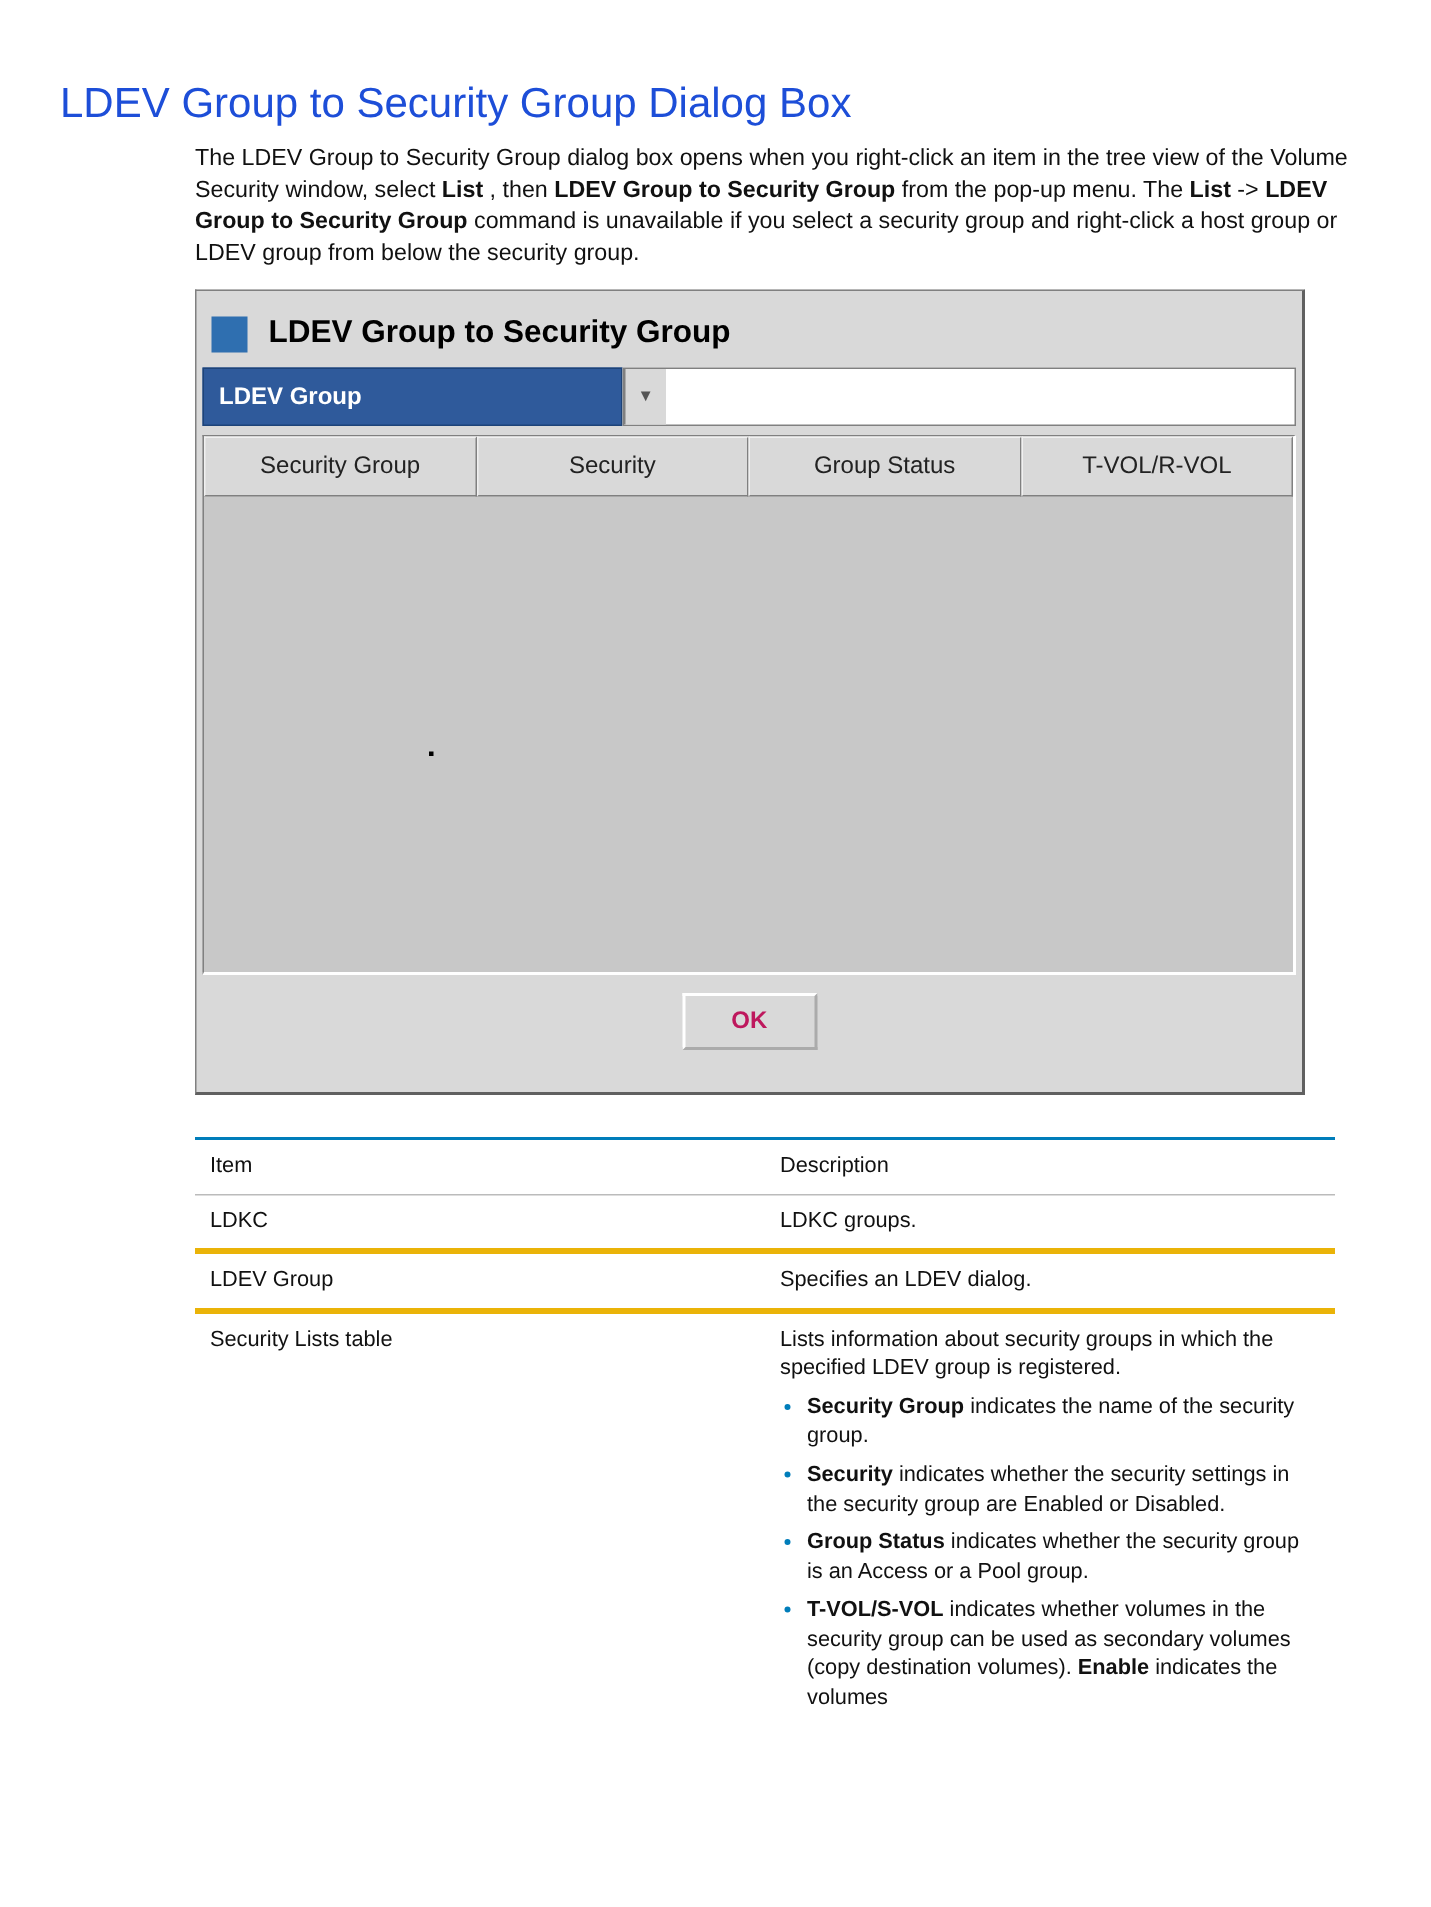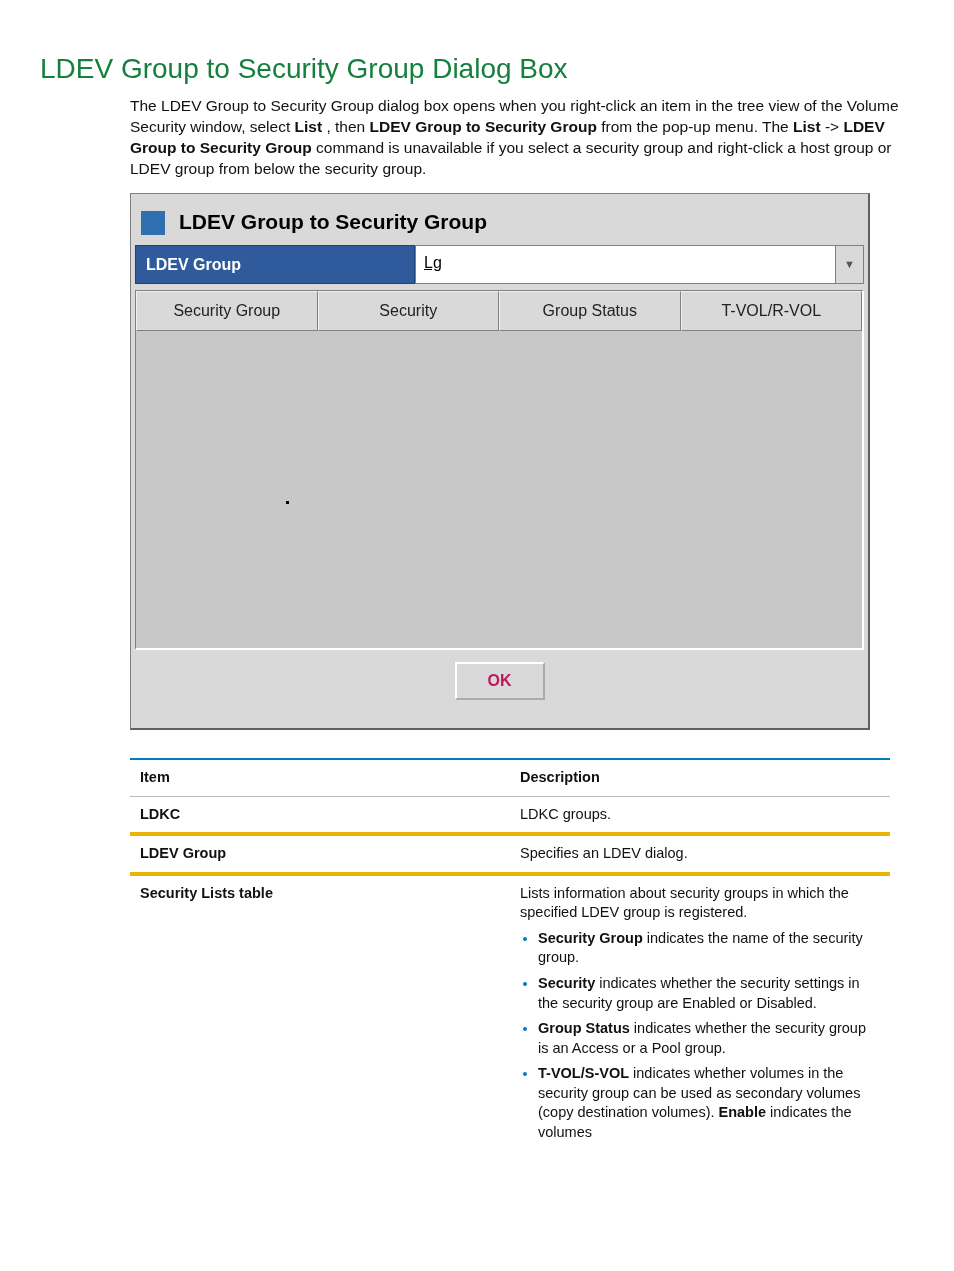--- a/index.html
+++ b/index.html
@@ -9,21 +9,21 @@
     font-family: Arial, Helvetica, sans-serif;
     font-size: 15.5px;
     color: #111;
     width: 954px;
     background: #fff;
     line-height: 1.35;
   }
   h1.page-title {
     font-family: "Segoe UI Light","Helvetica Neue",Arial,sans-serif;
     font-weight: 300;
-    color: #15803d;
+    color: #1d4ed8;
     font-size: 28px;
     margin: 0 0 8px 0;
   }
   .body-text { margin-left: 90px; margin-bottom: 10px; }
   .body-text p { margin: 0 0 10px 0; }
   .link { color: #007dba; }
   .bold { font-weight: bold; }
 
   
   .dialog-wrap { margin: 14px 0 28px 90px; }
@@ -76,21 +76,21 @@
     font-size:16px; background:#d9d9d9; border:2px outset #fff; color:#be185d; text-align:center;
   }
 
   
   .desc-table { margin-left:90px; width:760px; border-collapse:collapse; border-top:2px solid #007dba; }
   .desc-table th, .desc-table td {
     text-align:left; vertical-align:top;
     padding:8px 10px; font-size:14.5px;
     border-bottom:4px solid #eab308;
   }
-  .desc-table th { font-weight:bold; width:230px; }
+  .desc-table th { font-weight:normal; width:230px; }
   .desc-table thead th { border-bottom:1px solid #bbb; }
   .desc-table td.open, .desc-table th.open { border-bottom:none; }
   ul.bullets { margin:6px 0 0 0; padding-left:18px; }
   ul.bullets li { margin:6px 0; }
   ul.bullets li::marker { color:#007dba; }
 </style>
 </head>
 <body>
 
 <h1 class="page-title">LDEV Group to Security Group Dialog Box</h1>
@@ -103,21 +103,20 @@
 
 <div class="dialog-wrap">
   <div class="dialog">
     <div class="dialog-title-row">
       <div class="title-square"></div>
       <div class="dialog-title">LDEV Group to Security Group</div>
     </div>
     <div class="ldev-row">
       <div class="ldev-label">LDEV Group</div>
       <div class="ldev-select">
-        <div class="ldev-select-val">Lg</div>
         <div class="ldev-select-arrow">▼</div>
       </div>
     </div>
     <div class="grid-area">
       <div class="grid-header">
         <div>Security Group</div>
         <div>Security</div>
         <div>Group Status</div>
         <div>T-VOL/R-VOL</div>
       </div>

